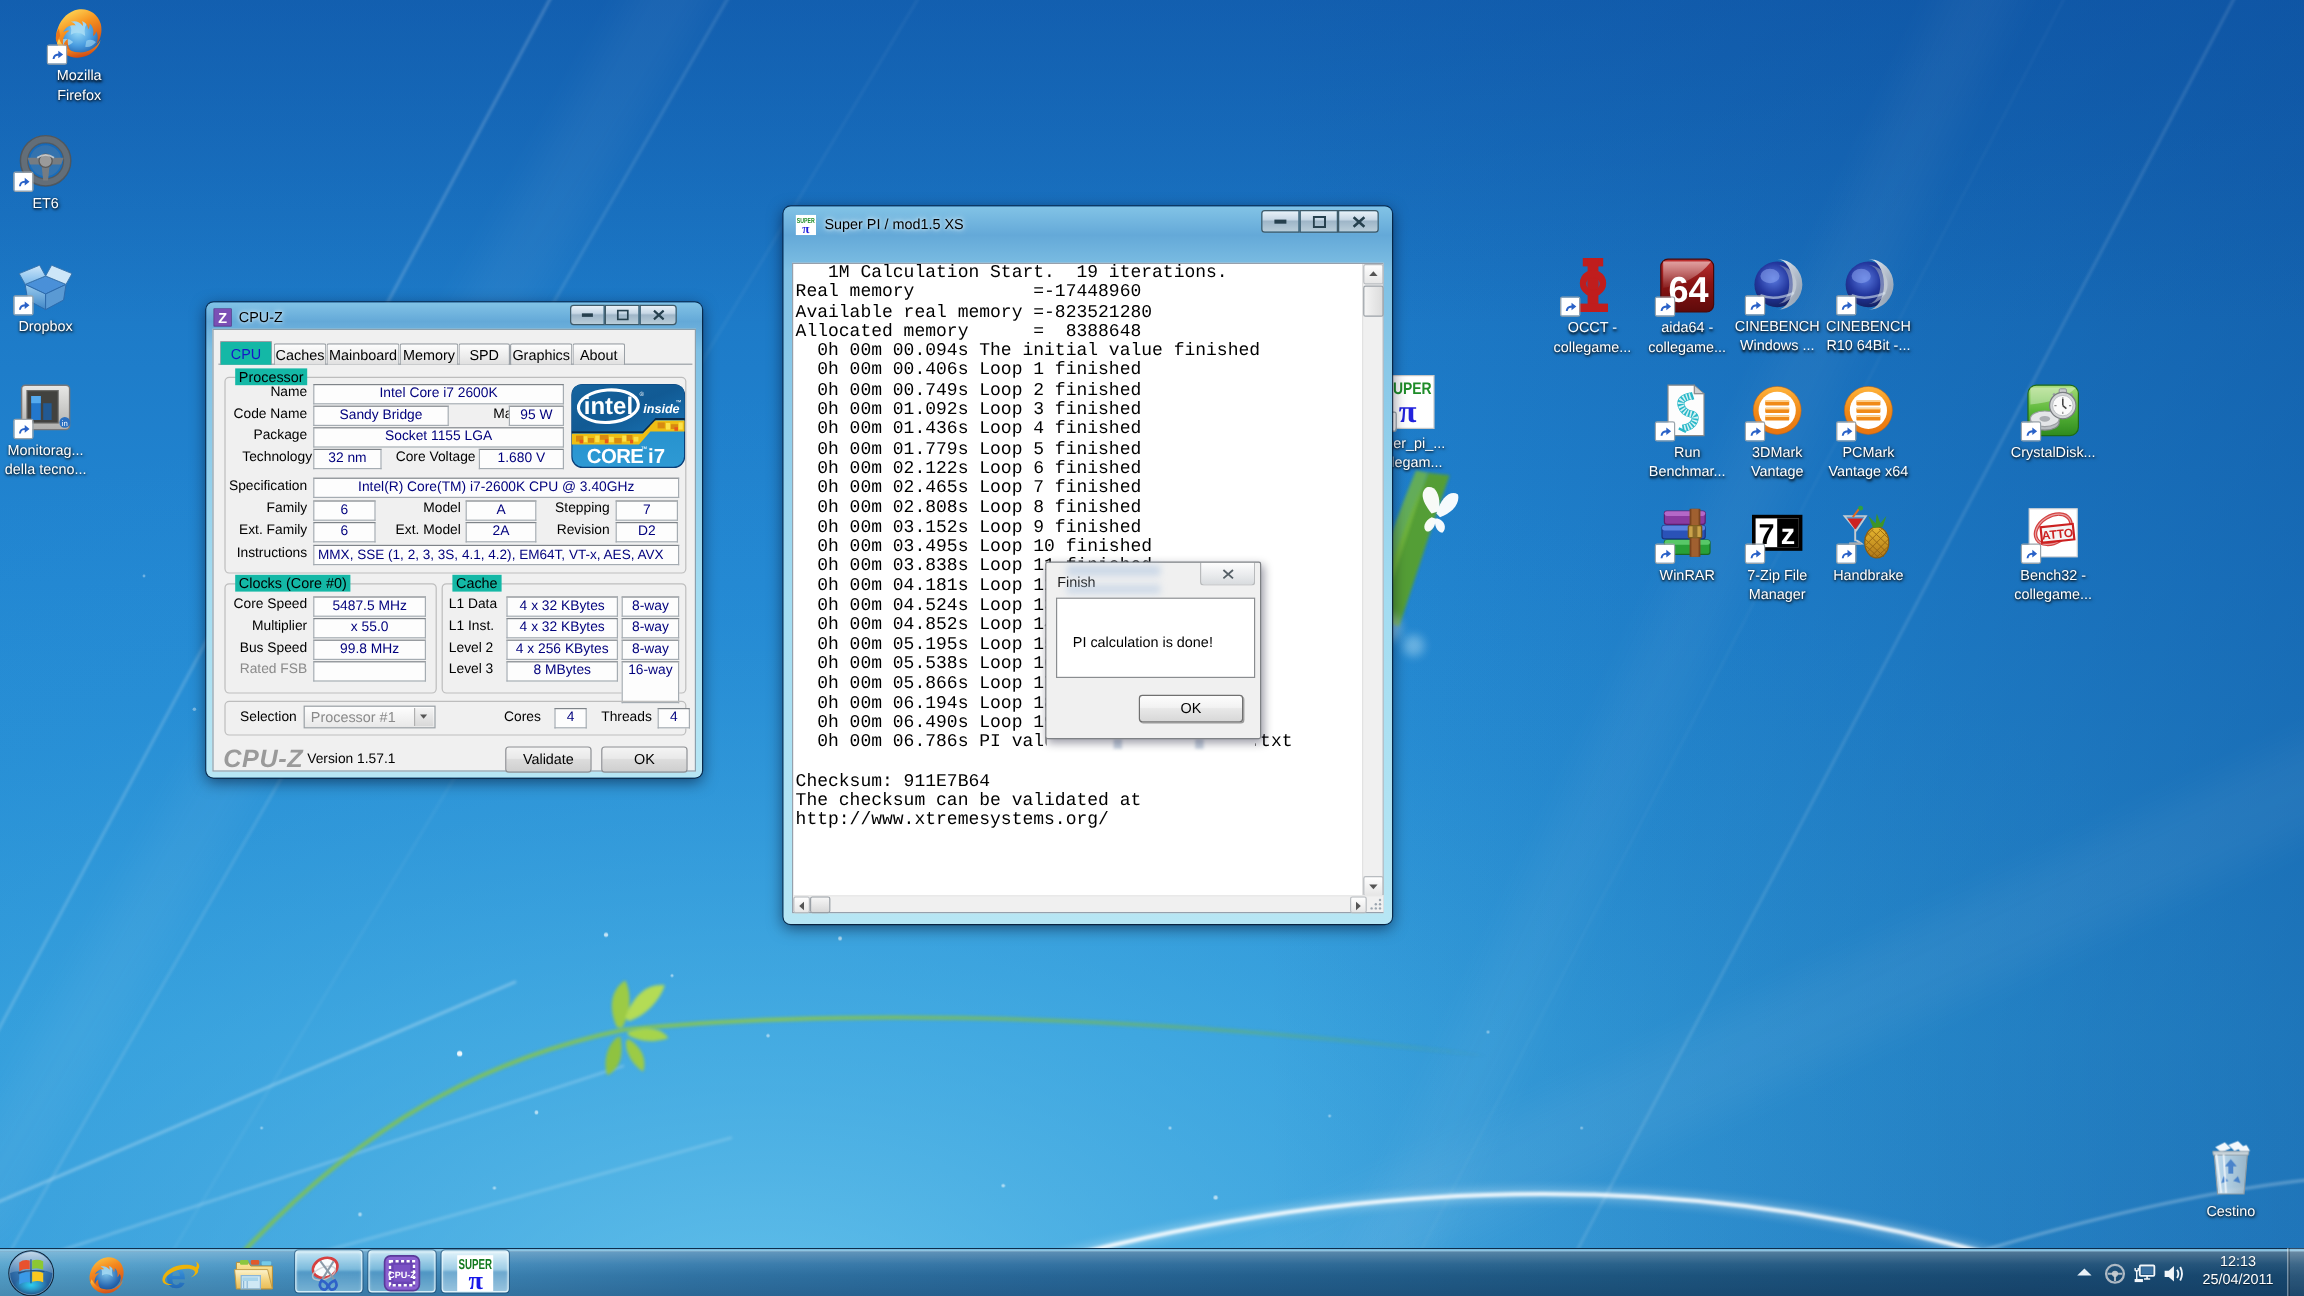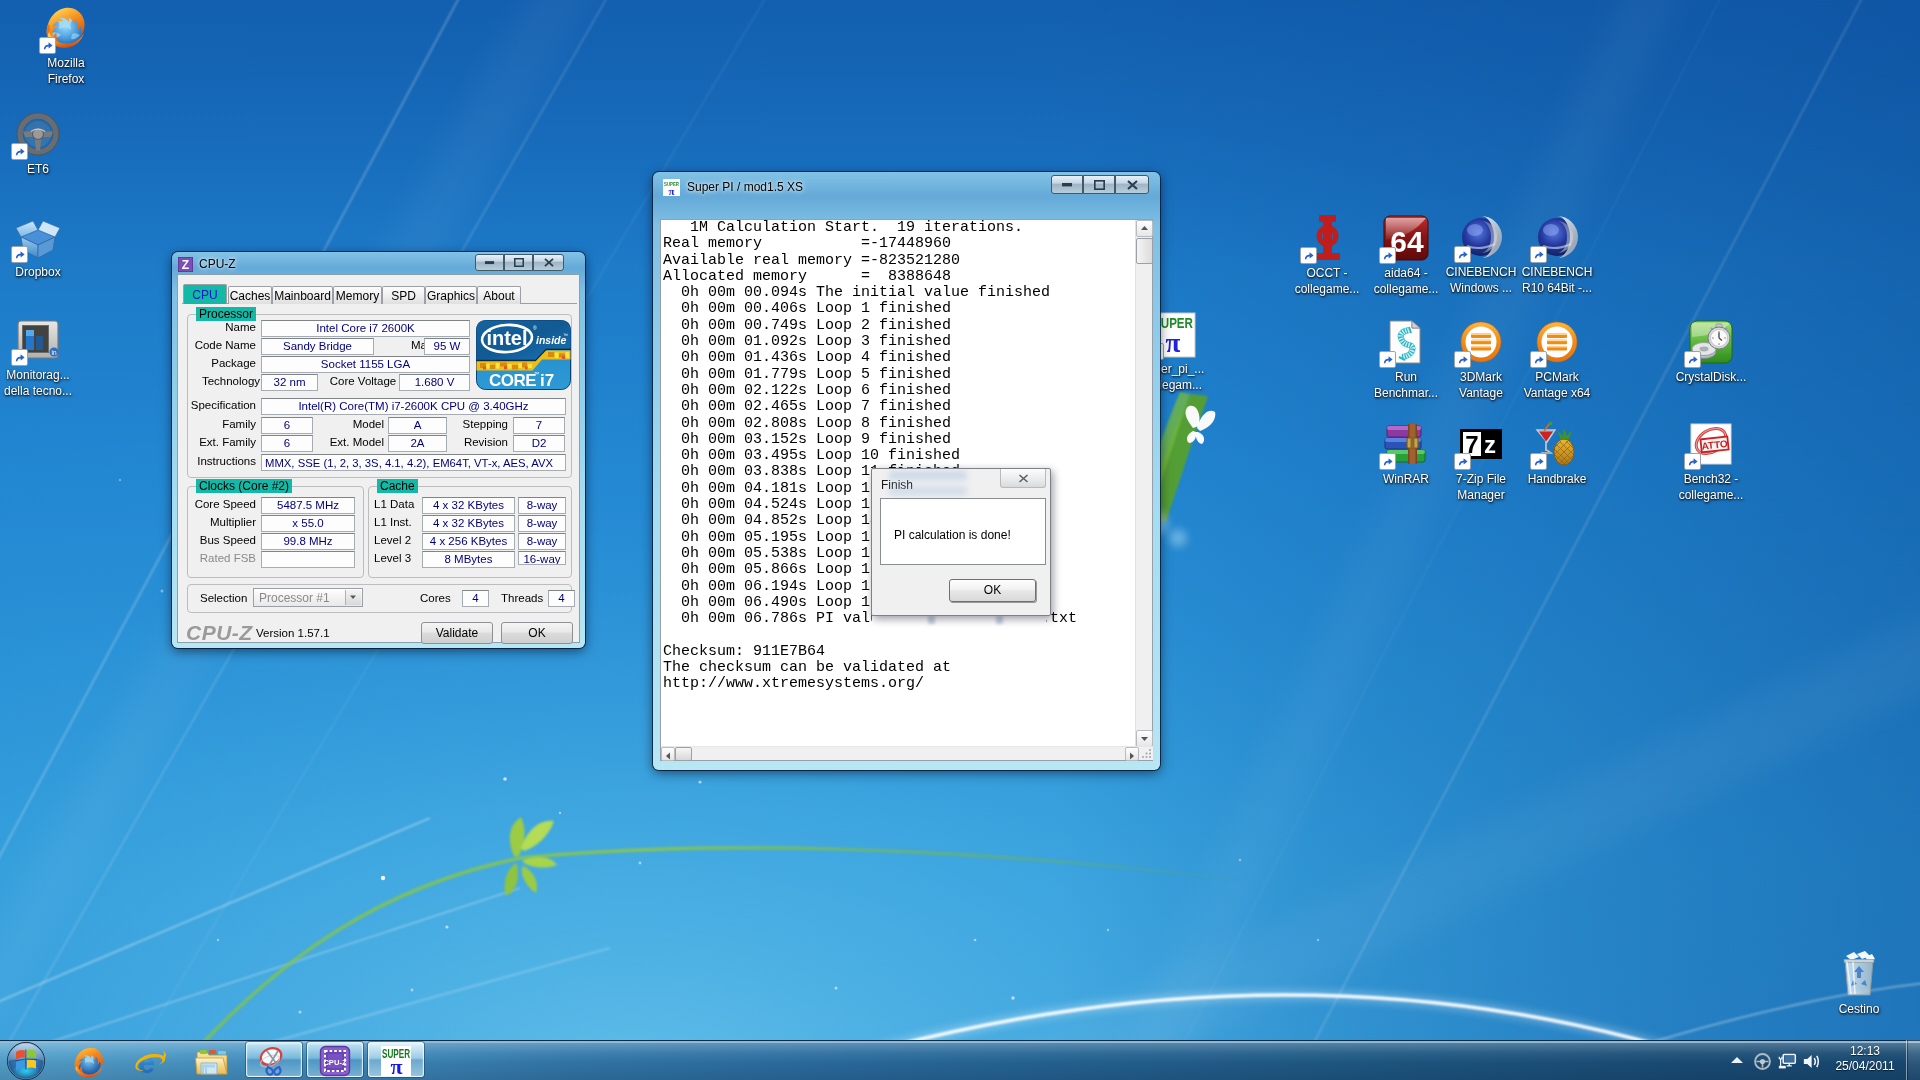--- a/index.html
+++ b/index.html
@@ -716,21 +716,21 @@
       <text x="31" y="25" text-anchor="middle" font-size="20" font-weight="bold" fill="#ffffff" font-family="Liberation Sans,sans-serif">intel</text>
       <text x="57" y="10" font-size="5" fill="#ffffff">®</text>
       <text x="60" y="24" font-size="10.5" font-style="italic" font-weight="bold" fill="#ffffff" font-family="Liberation Sans,sans-serif">inside</text>
       <text x="87" y="17" font-size="5" fill="#ffffff">™</text>
       <text x="13" y="65.5" font-size="17" font-weight="bold" fill="#ffffff" font-family="Liberation Sans,sans-serif" letter-spacing="-0.5">CORE</text>
       <text x="58" y="56" font-size="5.5" fill="#ffffff">™</text>
       <text x="64" y="65.5" font-size="17" font-weight="bold" fill="#ffffff" font-family="Liberation Sans,sans-serif">i7</text>
     </svg>
 
     <div class="grp" style="left:9px; top:211px; width:177px; height:92px;">
-          <span>Clocks (Core #2)</span>
+          <span>Clocks (Core #0)</span>
         </div>
     <div class="lab" style="left:0px; top:223px; width:78px; text-align:right;">Core Speed</div>
     <div class="fld" style="left:83px; top:222px; width:94px; height:17px;">5487.5 MHz</div>
     <div class="lab" style="left:0px; top:241px; width:78px; text-align:right;">Multiplier</div>
     <div class="fld" style="left:83px; top:240px; width:94px; height:17px;">x 55.0</div>
     <div class="lab" style="left:0px; top:259px; width:78px; text-align:right;">Bus Speed</div>
     <div class="fld" style="left:83px; top:258px; width:94px; height:17px;">99.8 MHz</div>
     <div class="lab" style="left:0px; top:277px; width:78px; text-align:right; color:#8a8a8a;">Rated FSB</div>
     <div class="fld" style="left:83px; top:276px; width:94px; height:17px;"></div>
 
@@ -741,21 +741,21 @@
     <div class="fld" style="left:244px; top:222px; width:93px; height:17px;">4 x 32 KBytes</div>
     <div class="fld" style="left:340px; top:222px; width:48px; height:17px;">8-way</div>
     <div class="lab" style="left:196px; top:241px; width:46px;">L1 Inst.</div>
     <div class="fld" style="left:244px; top:240px; width:93px; height:17px;">4 x 32 KBytes</div>
     <div class="fld" style="left:340px; top:240px; width:48px; height:17px;">8-way</div>
     <div class="lab" style="left:196px; top:259px; width:46px;">Level 2</div>
     <div class="fld" style="left:244px; top:258px; width:93px; height:17px;">4 x 256 KBytes</div>
     <div class="fld" style="left:340px; top:258px; width:48px; height:17px;">8-way</div>
     <div class="lab" style="left:196px; top:277px; width:46px;">Level 3</div>
     <div class="fld" style="left:244px; top:276px; width:93px; height:17px;">8 MBytes</div>
-    <div class="fld" style="left:340px; top:276px; width:48px; height:14px;">16-way</div>
+    <div class="fld" style="left:340px; top:276px; width:48px; height:35px;">16-way</div>
 
     <div class="grp" style="left:9px; top:309px; width:385px; height:29px;"></div>
     <div class="lab" style="left:22px; top:317px;">Selection</div>
     <div style="position:absolute; left:75px; top:313px; width:110px; height:19px; background:linear-gradient(to bottom,#fefefe,#e8e8e8); border:1px solid #9aa0a6; font-size:12px; color:#8a8a8a;">
       <span style="position:absolute; left:5px; top:2px;">Processor #1</span>
       <div style="position:absolute; right:1px; top:1px; width:16px; height:15px; background:linear-gradient(to bottom,#f4f4f4,#d8d8d8); border-left:1px solid #b0b0b0;">
         <svg width="14" height="14" viewBox="0 0 14 14">
               <path d="M 4,5.5 L 7,9 L 10,5.5 Z" fill="#555"></path>
             </svg></div>
     </div>

